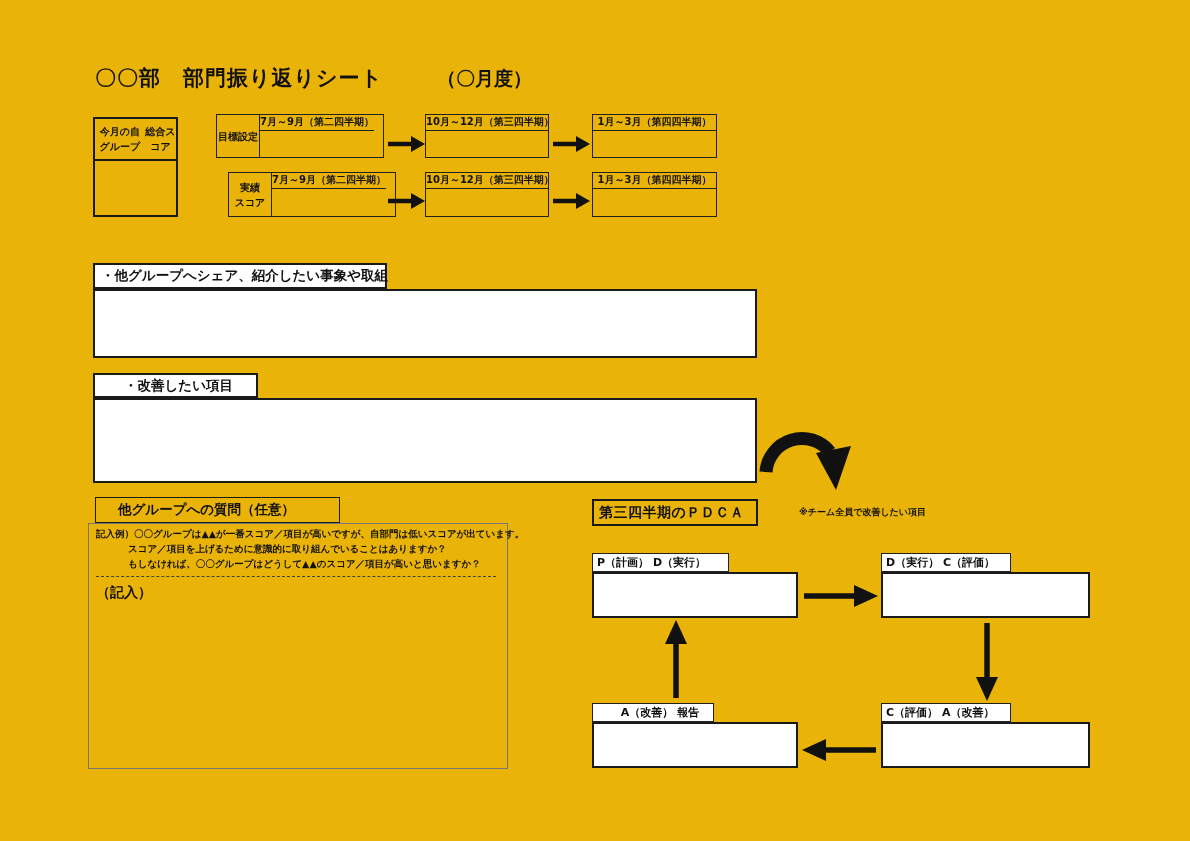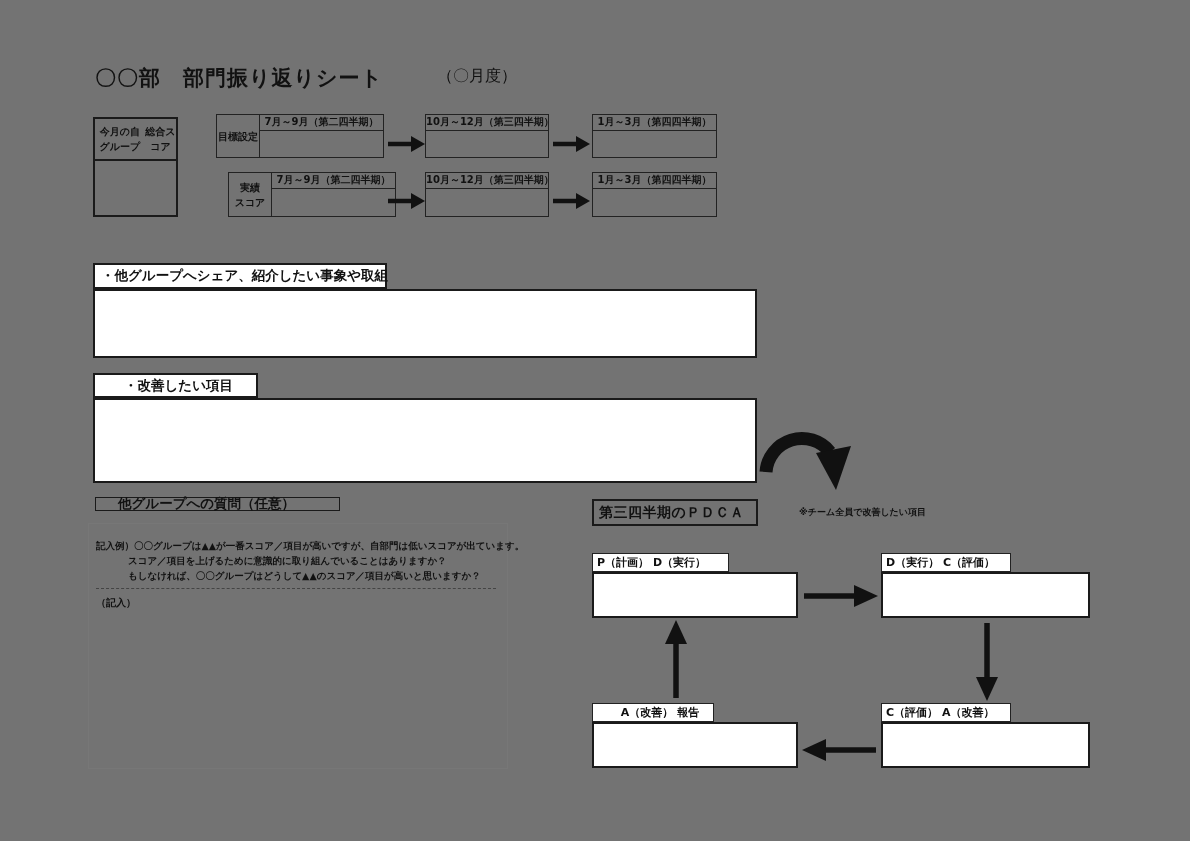--- a/index.html
+++ b/index.html
@@ -1,66 +1,66 @@
 <!DOCTYPE html>
 <html><head>
 <meta charset="utf-8">
 <style>
   html,body { margin:0; padding:0; background:#e8e8e8; }
   .canvas {
     position:relative; width:1190px; height:841px; margin:0 auto;
-    background:#737373; overflow:hidden;
+    background:#eab308; overflow:hidden;
     font-family:"DejaVu Sans","Liberation Sans",sans-serif;
     color:#111;
   }
   .abs { position:absolute; box-sizing:border-box; }
 
   
   .title-main { font-size:21px; font-weight:bold; letter-spacing:1px; }
-  .title-period { font-size:16px; font-weight:normal; }
+  .title-period { font-size:19px; font-weight:bold; }
 
   
   .summary-box { border:2px solid #1a1a1a; display:flex; flex-direction:column; }
   .summary-label {
     border-bottom:2px solid #1a1a1a; height:40px;
     display:flex; flex-direction:row; justify-content:center; align-items:center;
     font-size:10px; font-weight:bold; line-height:1.55; text-align:center;
   }
   .summary-entry { flex:1; }
 
   
   .score-main-box { border:1.6px solid #222; display:flex; }
   .score-row-label {
     width:42px; border-right:1.4px solid #222; display:flex; flex-direction:column;
     justify-content:center; align-items:center; font-size:10px; font-weight:bold; line-height:1.5;
   }
-  .score-cell { flex:1; display:flex; flex-direction:column; }
+  .score-cell { flex:1; display:flex; flex-direction:row; }
   .q-box { border:1.6px solid #222; display:flex; flex-direction:column; }
   .q-header {
     height:15px; line-height:14px; border-bottom:1.2px solid #222;
     font-size:10px; font-weight:bold; text-align:center; white-space:nowrap;
   }
   .q-body { flex:1; }
 
   
   .sec-header {
     border:2px solid #1a1a1a; font-size:13.5px; font-weight:bold;
     display:flex; align-items:center; padding-left:6px; background:#fff;
     white-space:nowrap;
   }
   .sec-content { border:2px solid #1a1a1a; background:#fff; }
 
   
   .q-section-header { border:1.8px solid #1a1a1a; font-size:13.5px; font-weight:bold;
     display:flex; align-items:center; padding-left:22px; white-space:nowrap; }
-  .q-section-content { border:1px solid #777; padding:14px 7px; }
+  .q-section-content { border:1px solid #777; padding:2px 7px; }
   .example-line { font-size:9.5px; font-weight:bold; line-height:15px; white-space:nowrap; }
   .example-line.indent { padding-left:32px; }
   .dashed-divider { border-top:1.5px dashed #444; margin-top:5px; width:99%; }
-  .entry-label { font-size:10px; font-weight:bold; margin-top:7px; }
+  .entry-label { font-size:14px; font-weight:bold; margin-top:7px; }
 
   
   .pdca-title { border:2px solid #1a1a1a; font-size:14px; font-weight:bold;
     display:flex; align-items:center; padding-left:5px; letter-spacing:0.5px; white-space:nowrap; }
   .pdca-note { font-size:9px; font-weight:bold; white-space:nowrap; }
   .pdca-label { border:1.5px solid #222; font-size:11px; font-weight:bold;
     line-height:17px; padding-left:4px; background:#fff; white-space:nowrap; }
   .pdca-label.centered { text-align:center; padding-left:14px; }
   .pdca-box { border:2px solid #1a1a1a; background:#fff; }
 
@@ -144,21 +144,21 @@
   <div class="abs sec-header" style="left:93px; top:373px; width:165px; height:25px; z-index:2;justify-content:center;">
     <span>・改善したい項目</span>
   </div>
   <div class="abs sec-content" style="left:93px; top:398px; width:664px; height:85px;"></div>
 
   <svg class="abs" style="left:758px; top:420px;" width="100" height="78" viewBox="0 0 100 78">
     <path d="M 8 52 A 36 36 0 0 1 72 32" fill="none" stroke="#111" stroke-width="13"></path>
     <polygon points="58,33 93,26 78,70" fill="#111"></polygon>
   </svg>
 
-  <div class="abs q-section-header" style="left:95px; top:497px; width:245px; height:14px; z-index:2;">
+  <div class="abs q-section-header" style="left:95px; top:497px; width:245px; height:26px; z-index:2;">
     <span>他グループへの質問（任意）</span>
   </div>
   <div class="abs q-section-content" style="left:88px; top:523px; width:420px; height:246px;">
     <div class="example-line">記入例）〇〇グループは▲▲が一番スコア／項目が高いですが、自部門は低いスコアが出ています。</div>
     <div class="example-line indent">スコア／項目を上げるために意識的に取り組んでいることはありますか？</div>
     <div class="example-line indent">もしなければ、〇〇グループはどうして▲▲のスコア／項目が高いと思いますか？</div>
     <div class="dashed-divider"></div>
     <div class="entry-label">（記入）</div>
   </div>
 

